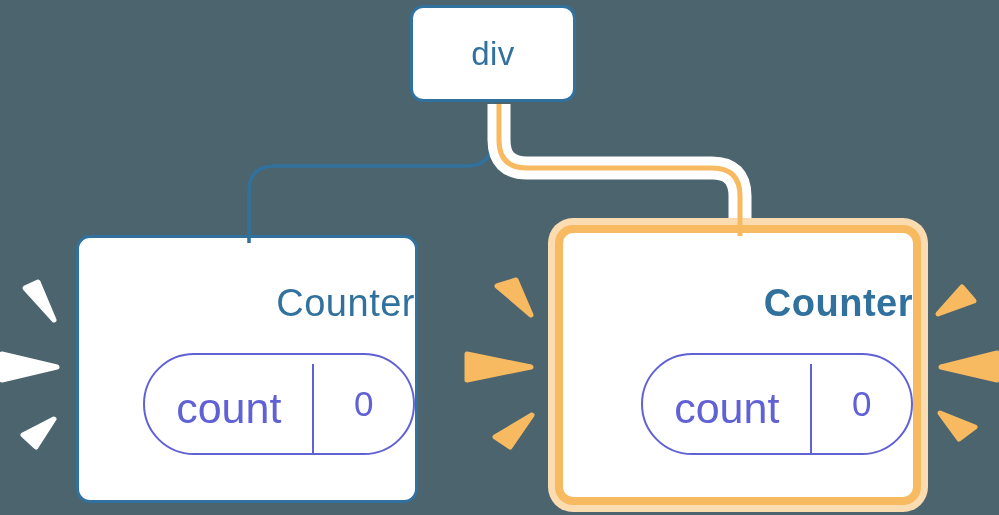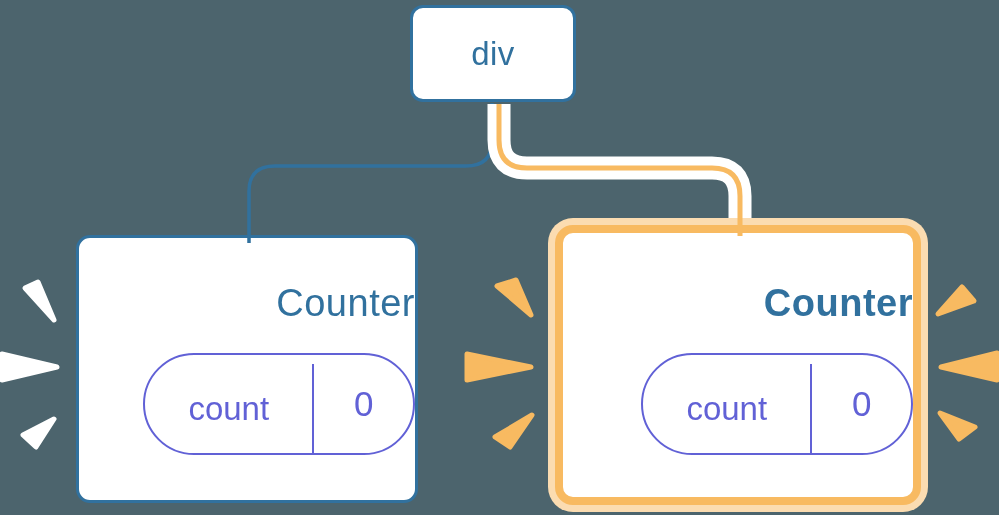--- a/index.html
+++ b/index.html
@@ -67,21 +67,21 @@
   .pill{
     margin-top:26px;width:272px;height:102px;
     border:2.5px solid var(--state-purple);
     border-radius:52px;
     display:flex;align-items:stretch;
     color:var(--state-purple);
     background:var(--card-white);
   }
   .pill-name{
     flex:1.7;display:flex;align-items:center;justify-content:center;
-    font-size:33px;
+    font-size:43px;
     border-right:2.5px solid var(--state-purple);
     margin-top:9px;
   }
   .pill-value{
     flex:1;display:flex;align-items:center;justify-content:center;
     font-size:35px;
   }
 </style>
 </head>
 <body>

